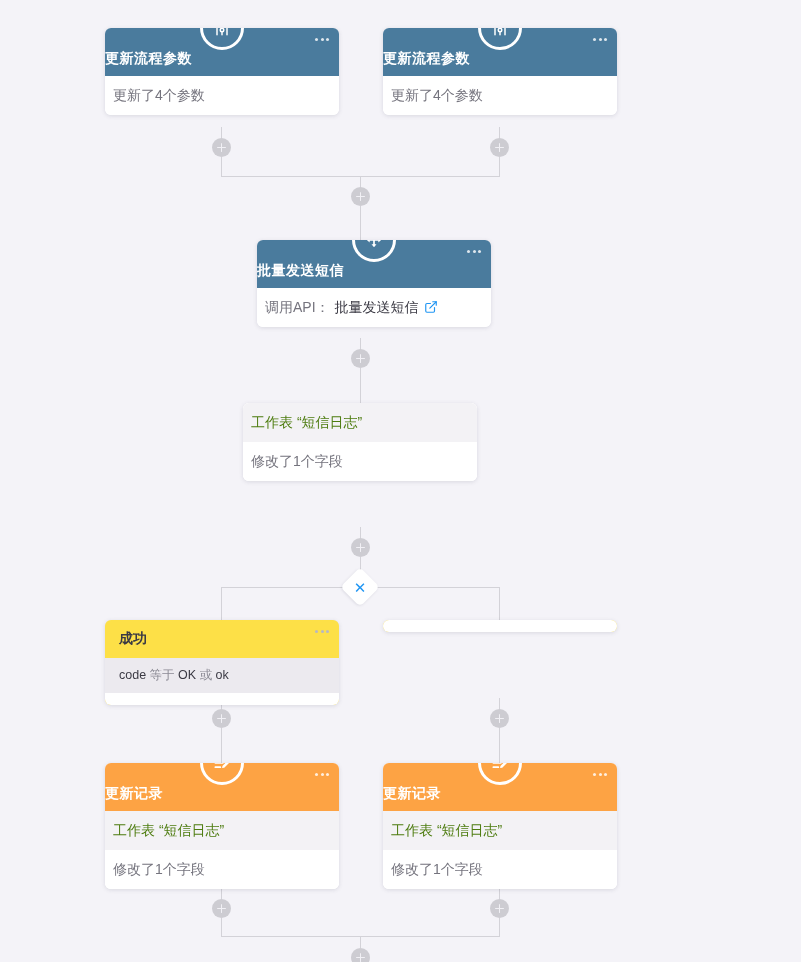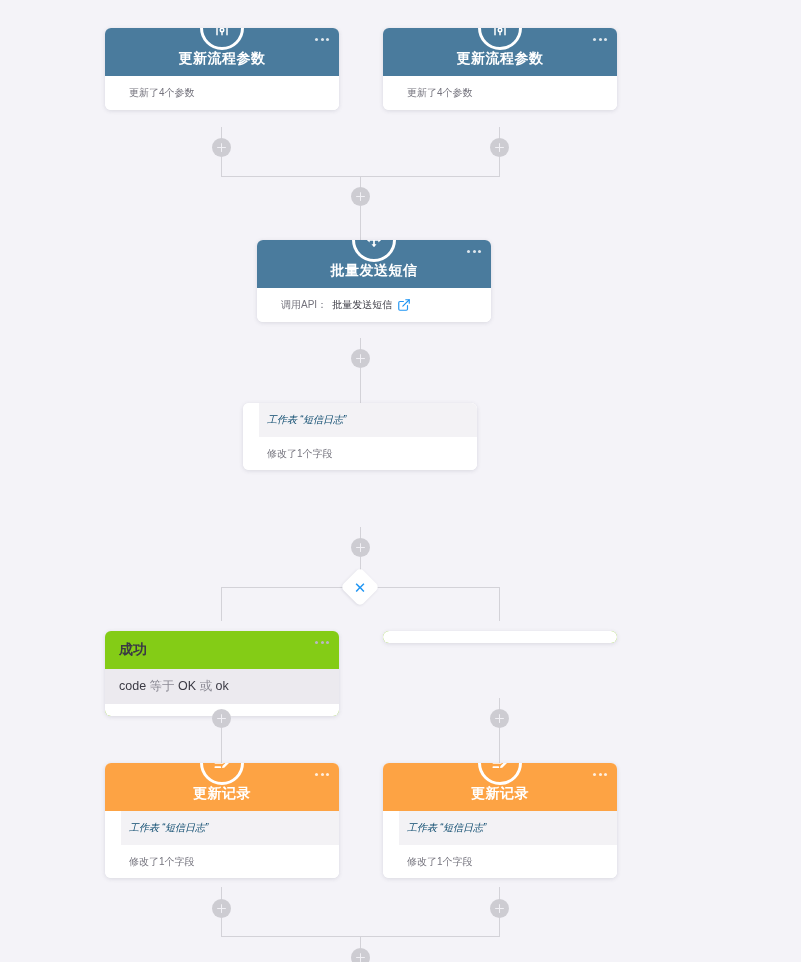--- a/index.html
+++ b/index.html
@@ -38,21 +38,21 @@
   }
 
   
   .node{
     position:absolute;width:234px;border-radius:6px;background:#ffffff;
     box-shadow:0 1px 4px rgba(60,60,90,.15);
     overflow:hidden;z-index:3;
   }
   .node-head{
     height:48px;position:relative;
-    display:flex;align-items:flex-end;justify-content:center;
+    display:flex;align-items:flex-end;justify-content:flex-start;
     padding-bottom:8px;box-sizing:border-box;
   }
   .node-head.blue{background:#4a7b9d;}
   .node-head.orange{background:#fda344;}
   .node-title{
     color:#ffffff;font-size:14px;font-weight:bold;letter-spacing:.5px;
   }
   .dots{
     position:absolute;right:10px;top:10px;
     display:flex;gap:2.5px;align-items:center;cursor:pointer;
@@ -65,30 +65,30 @@
     width:44px;height:44px;border-radius:50%;
     border:3px solid #ffffff;box-sizing:border-box;
     display:flex;align-items:center;justify-content:center;
     z-index:8;
   }
   .badge.blue{background:#4a7b9d;}
   .badge.orange{background:#fda344;}
 
   .node-body{background:#ffffff;padding:0;}
   .row{
-    font-size:10px;color:#74737d;padding:10px 8px;line-height:1.35;
-    display:flex;align-items:center;gap:5px;margin-left:16px;
-  }
-  .row.shade{background:#f3f2f5;color:#0c4a6e;font-style:italic;}
+    font-size:14px;color:#74737d;padding:10px 8px;line-height:1.35;
+    display:flex;align-items:center;gap:5px;
+  }
+  .row.shade{background:#f3f2f5;color:#4d7c0f;}
   .row.plain{background:#ffffff;}
 
   
   .cond{
-    position:absolute;width:234px;border-radius:6px;background:#84cc16;
-    box-shadow:0 1px 4px rgba(60,60,90,.15);overflow:hidden;z-index:3;margin-top:11px;
+    position:absolute;width:234px;border-radius:6px;background:#fde047;
+    box-shadow:0 1px 4px rgba(60,60,90,.15);overflow:hidden;z-index:3;
   }
   .cond-head{
     height:38px;display:flex;align-items:center;padding:0 14px;position:relative;
   }
   .cond-title{font-size:14px;font-weight:bold;color:#3b3a44;}
   .cond-row{
     background:#eceaef;font-size:12.5px;color:#55545e;padding:9px 14px;line-height:1.35;
   }
   .cond-row .mut{color:#8b8a94;}
   .cond-pad{height:12px;background:#ffffff;}

